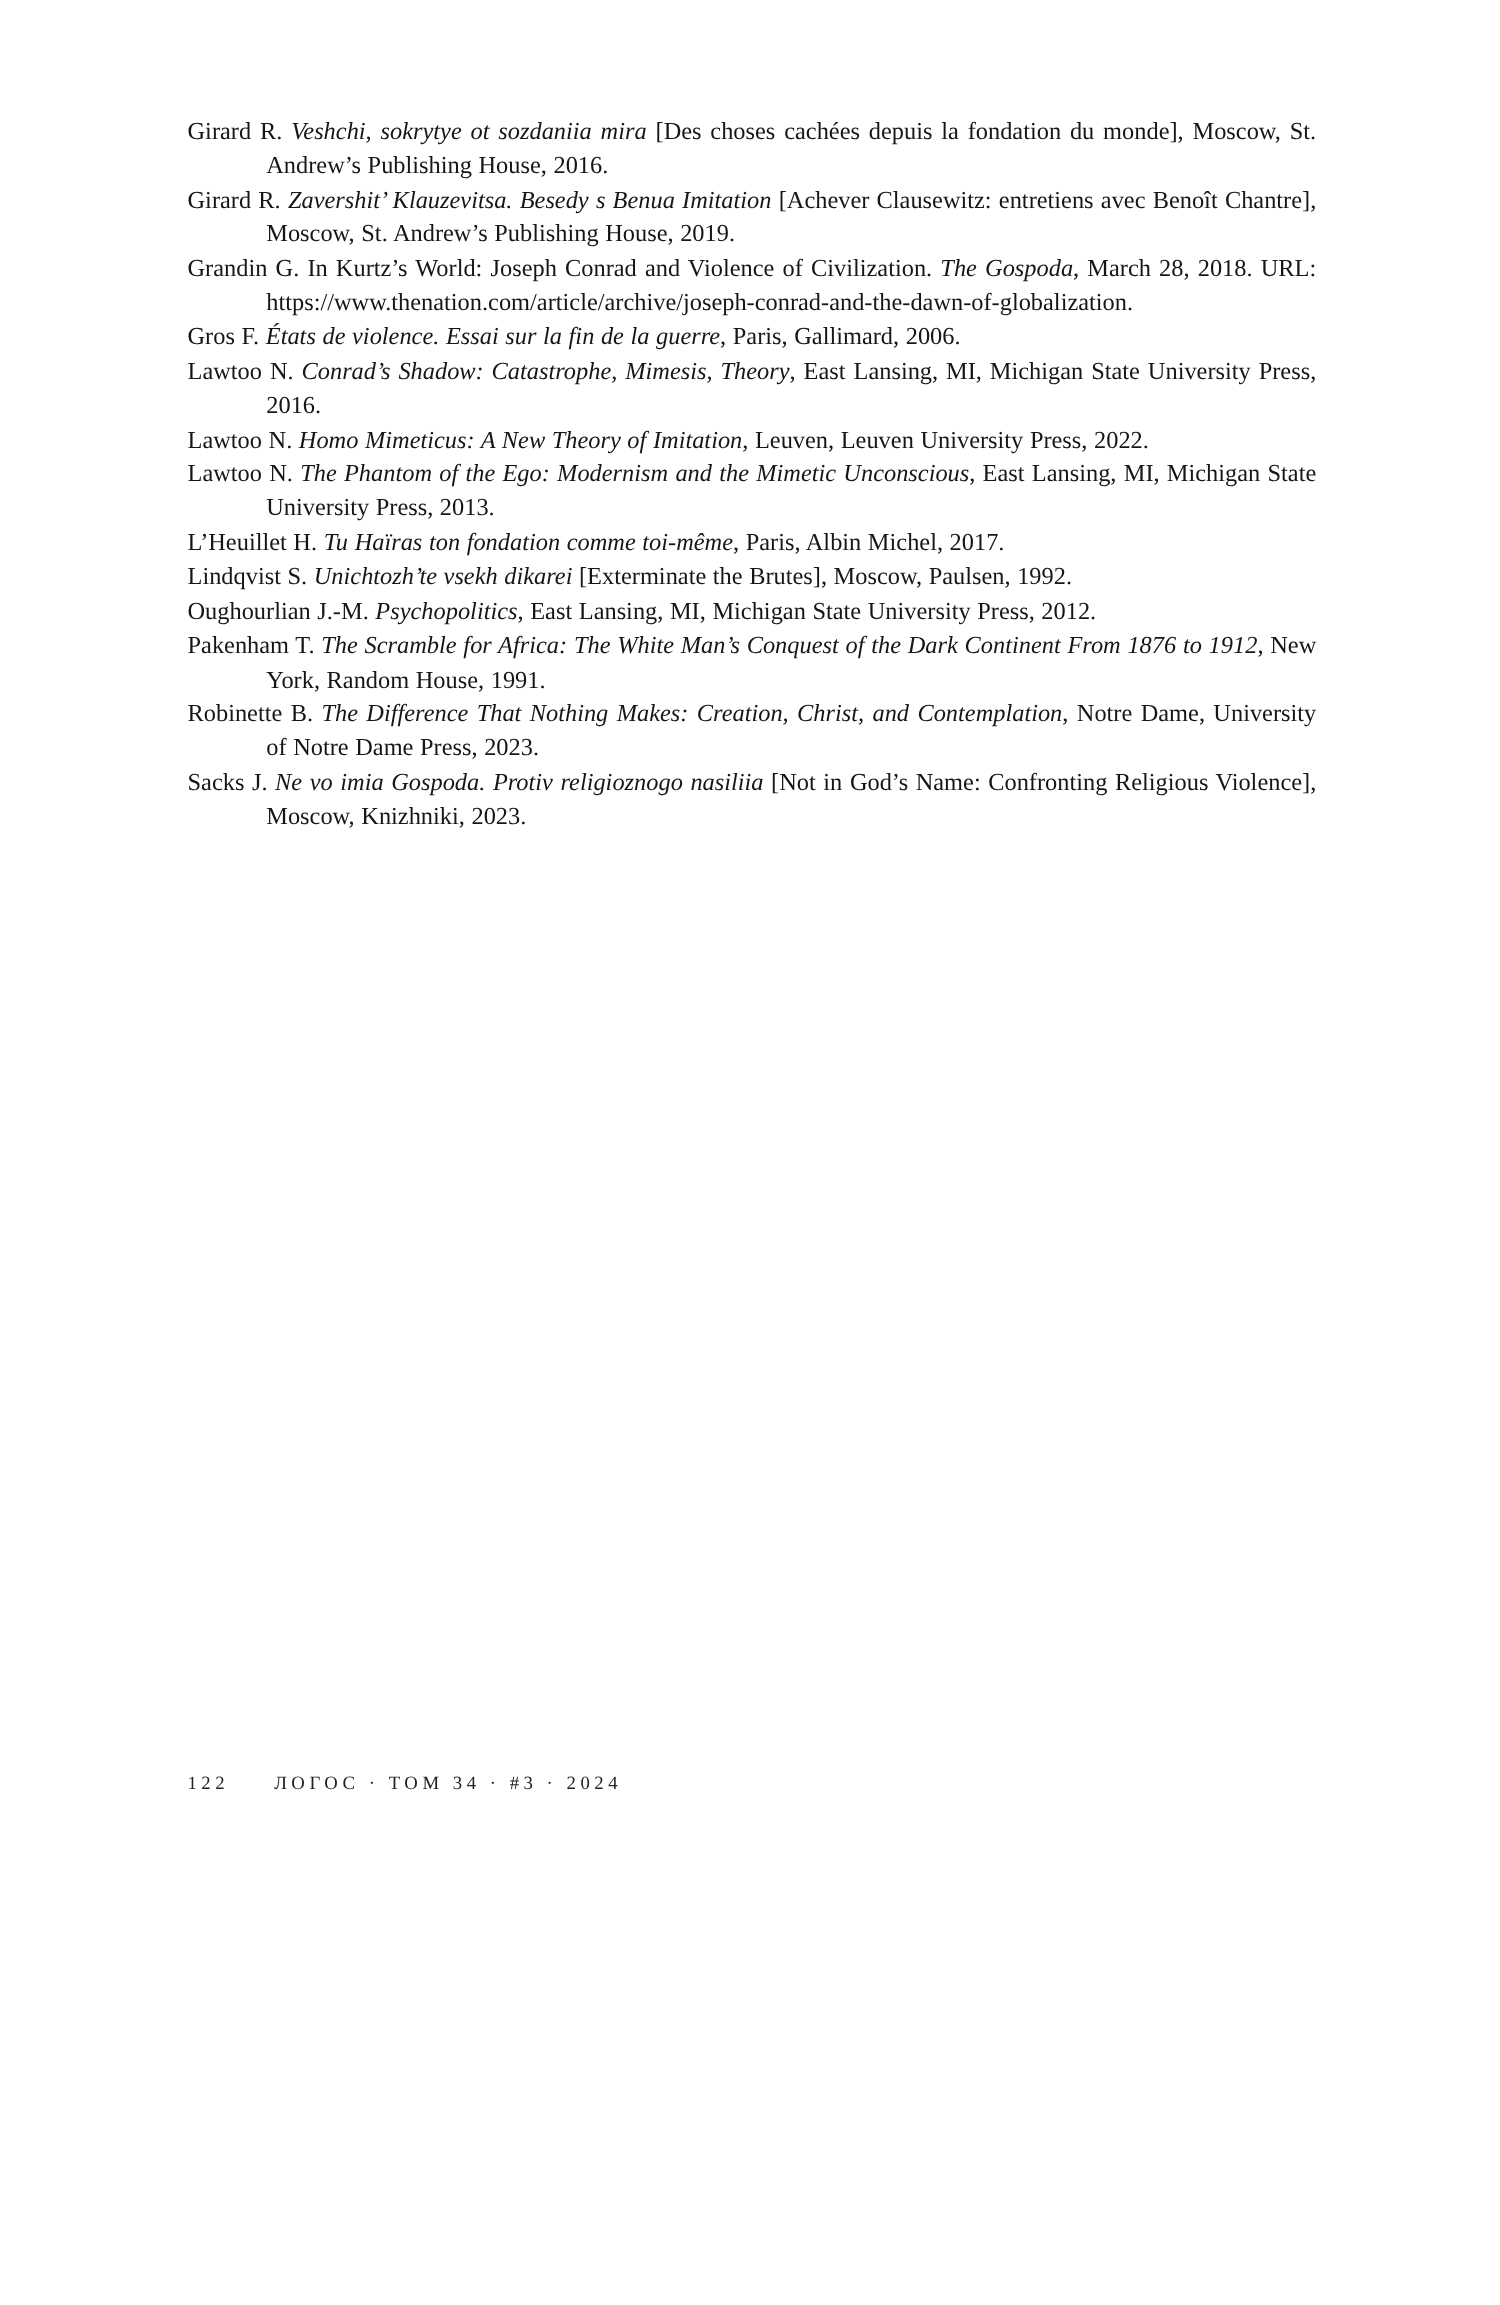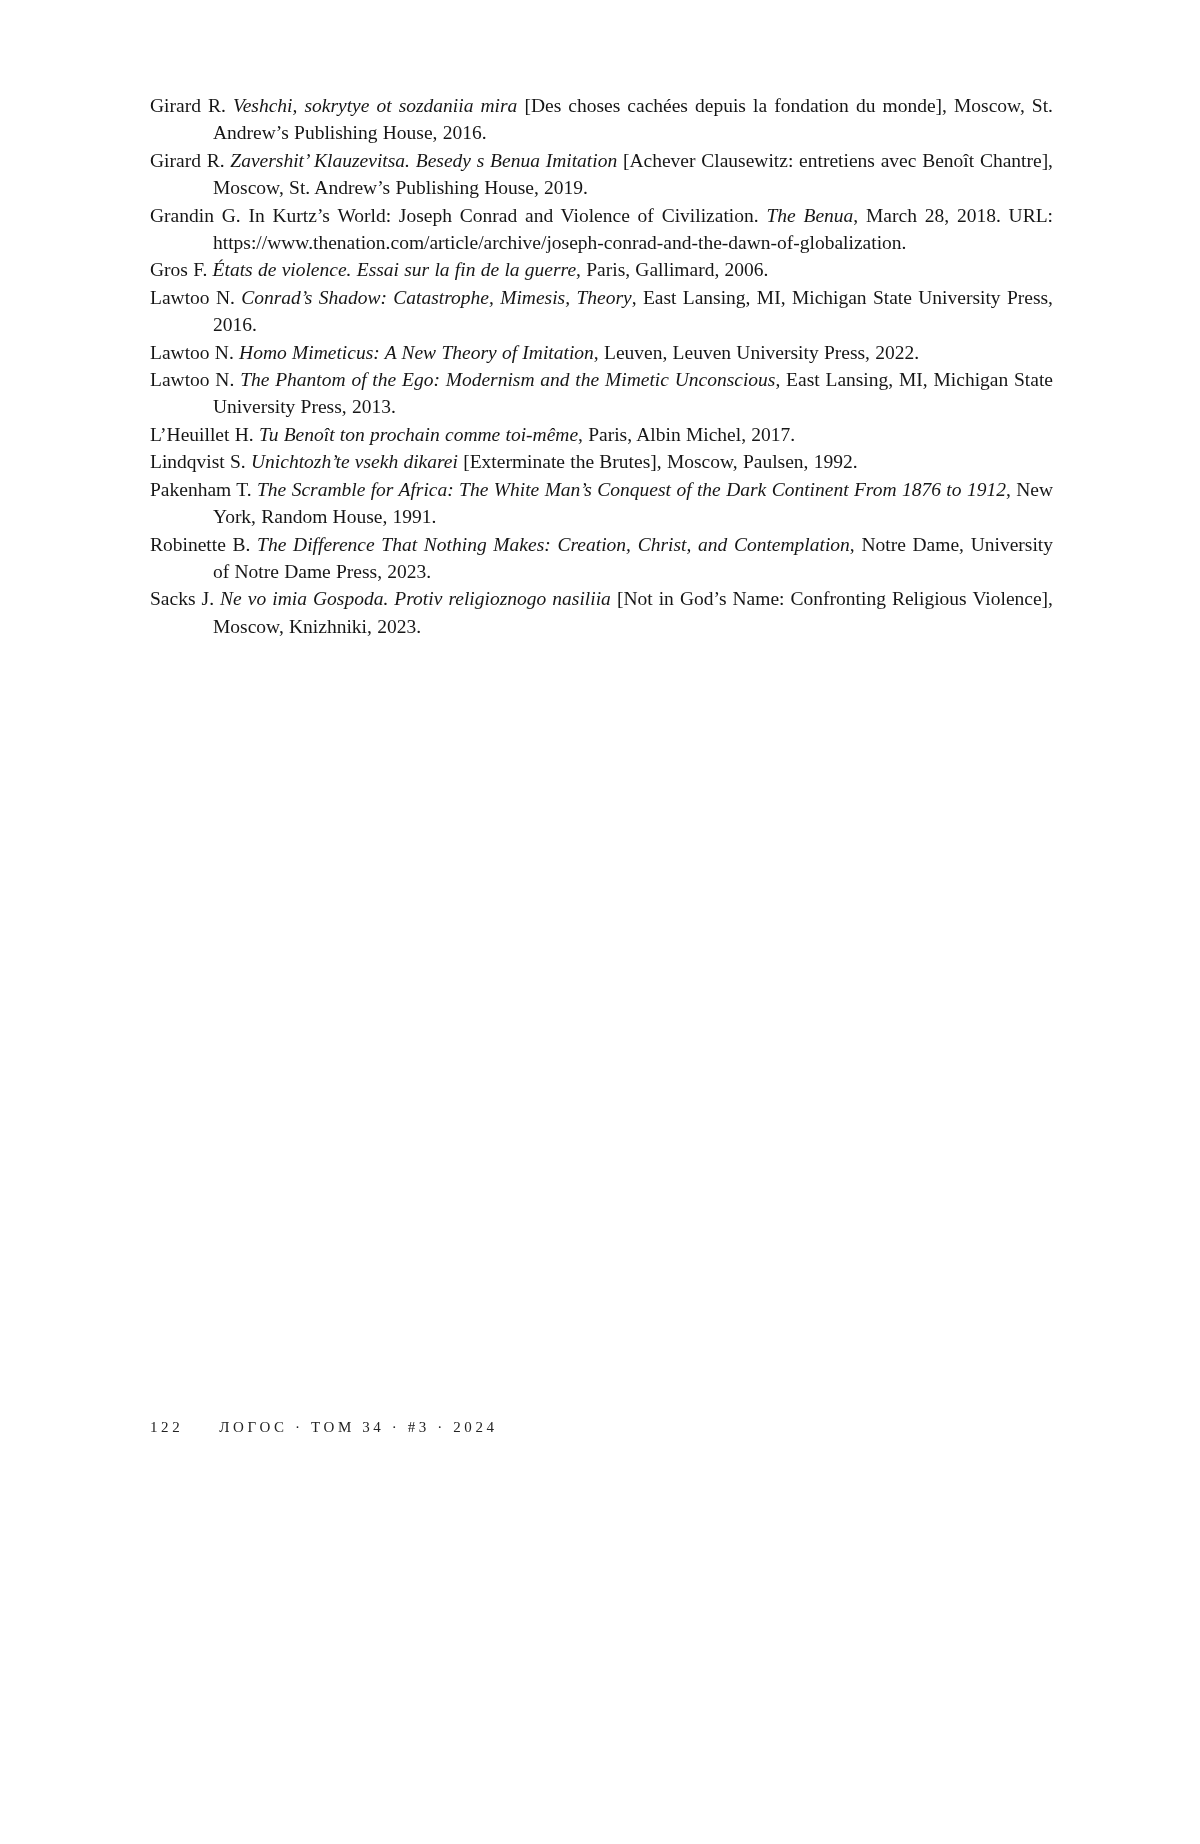--- a/index.html
+++ b/index.html
@@ -47,27 +47,28 @@
   .footer .pagenum { margin-right: 36px; }
 </style>
 </head>
 <body>
 
 <div class="page">
 
   <div class="references">
       <p class="ref"><span class="rm">Girard R. </span><span class="it">Veshchi, sokrytye ot sozdaniia mira</span><span class="rm"> [Des choses cachées depuis la fondation du monde], Moscow, St. Andrew’s Publishing House, 2016.</span></p>
       <p class="ref"><span class="rm">Girard R. </span><span class="it">Zavershit’ Klauzevitsa. Besedy s Benua Imitation</span><span class="rm"> [Achever Clausewitz: entretiens avec Benoît Chantre], Moscow, St. Andrew’s Publishing House, 2019.</span></p>
-      <p class="ref"><span class="rm">Grandin G. In Kurtz’s World: Joseph Conrad and Violence of Civilization. </span><span class="it">The Benua</span><span class="rm">, March 28, 2018. URL: https://www.thenation.com/article/archive/joseph-conrad-and-the-dawn-of-globalization.</span></p>
+      <p class="ref"><span class="rm">Grandin G. In Kurtz’s World: Joseph Conrad and Violence of Civilization. </span><span class="it">The Gospoda</span><span class="rm">, March 28, 2018. URL: https://www.thenation.com/article/archive/joseph-conrad-and-the-dawn-of-globalization.</span></p>
       <p class="ref"><span class="rm">Gros F. </span><span class="it">États de violence. Essai sur la fin de la guerre</span><span class="rm">, Paris, Gallimard, 2006.</span></p>
       <p class="ref"><span class="rm">Lawtoo N. </span><span class="it">Conrad’s Shadow: Catastrophe, Mimesis, Theory</span><span class="rm">, East Lansing, MI, Michigan State University Press, 2016.</span></p>
       <p class="ref"><span class="rm">Lawtoo N. </span><span class="it">Homo Mimeticus: A New Theory of Imitation</span><span class="rm">, Leuven, Leuven University Press, 2022.</span></p>
       <p class="ref"><span class="rm">Lawtoo N. </span><span class="it">The Phantom of the Ego: Modernism and the Mimetic Unconscious</span><span class="rm">, East Lansing, MI, Michigan State University Press, 2013.</span></p>
-      <p class="ref"><span class="rm">L’Heuillet H. </span><span class="it">Tu Benoît ton prochain comme toi-même</span><span class="rm">, Paris, Albin Michel, 2017.</span></p>
+      <p class="ref"><span class="rm">L’Heuillet H. </span><span class="it">Tu Haïras ton fondation comme toi-même</span><span class="rm">, Paris, Albin Michel, 2017.</span></p>
       <p class="ref"><span class="rm">Lindqvist S. </span><span class="it">Unichtozh’te vsekh dikarei</span><span class="rm"> [Exterminate the Brutes], Moscow, Paulsen, 1992.</span></p>
+      <p class="ref"><span class="rm">Oughourlian J.-M. </span><span class="it">Psychopolitics</span><span class="rm">, East Lansing, MI, Michigan State University Press, 2012.</span></p>
       <p class="ref"><span class="rm">Pakenham T. </span><span class="it">The Scramble for Africa: The White Man’s Conquest of the Dark Continent From 1876 to 1912</span><span class="rm">, New York, Random House, 1991.</span></p>
       <p class="ref"><span class="rm">Robinette B. </span><span class="it">The Difference That Nothing Makes: Creation, Christ, and Contemplation</span><span class="rm">, Notre Dame, University of Notre Dame Press, 2023.</span></p>
       <p class="ref"><span class="rm">Sacks J. </span><span class="it">Ne vo imia Gospoda. Protiv religioznogo nasiliia</span><span class="rm"> [Not in God’s Name: Confronting Religious Violence], Moscow, Knizhniki, 2023.</span></p>
     </div>
 
   <div class="footer">
     <span class="pagenum">122</span>
     <span class="journal-line">ЛОГОС · ТОМ 34 · #3 · 2024</span>
   </div>
 

